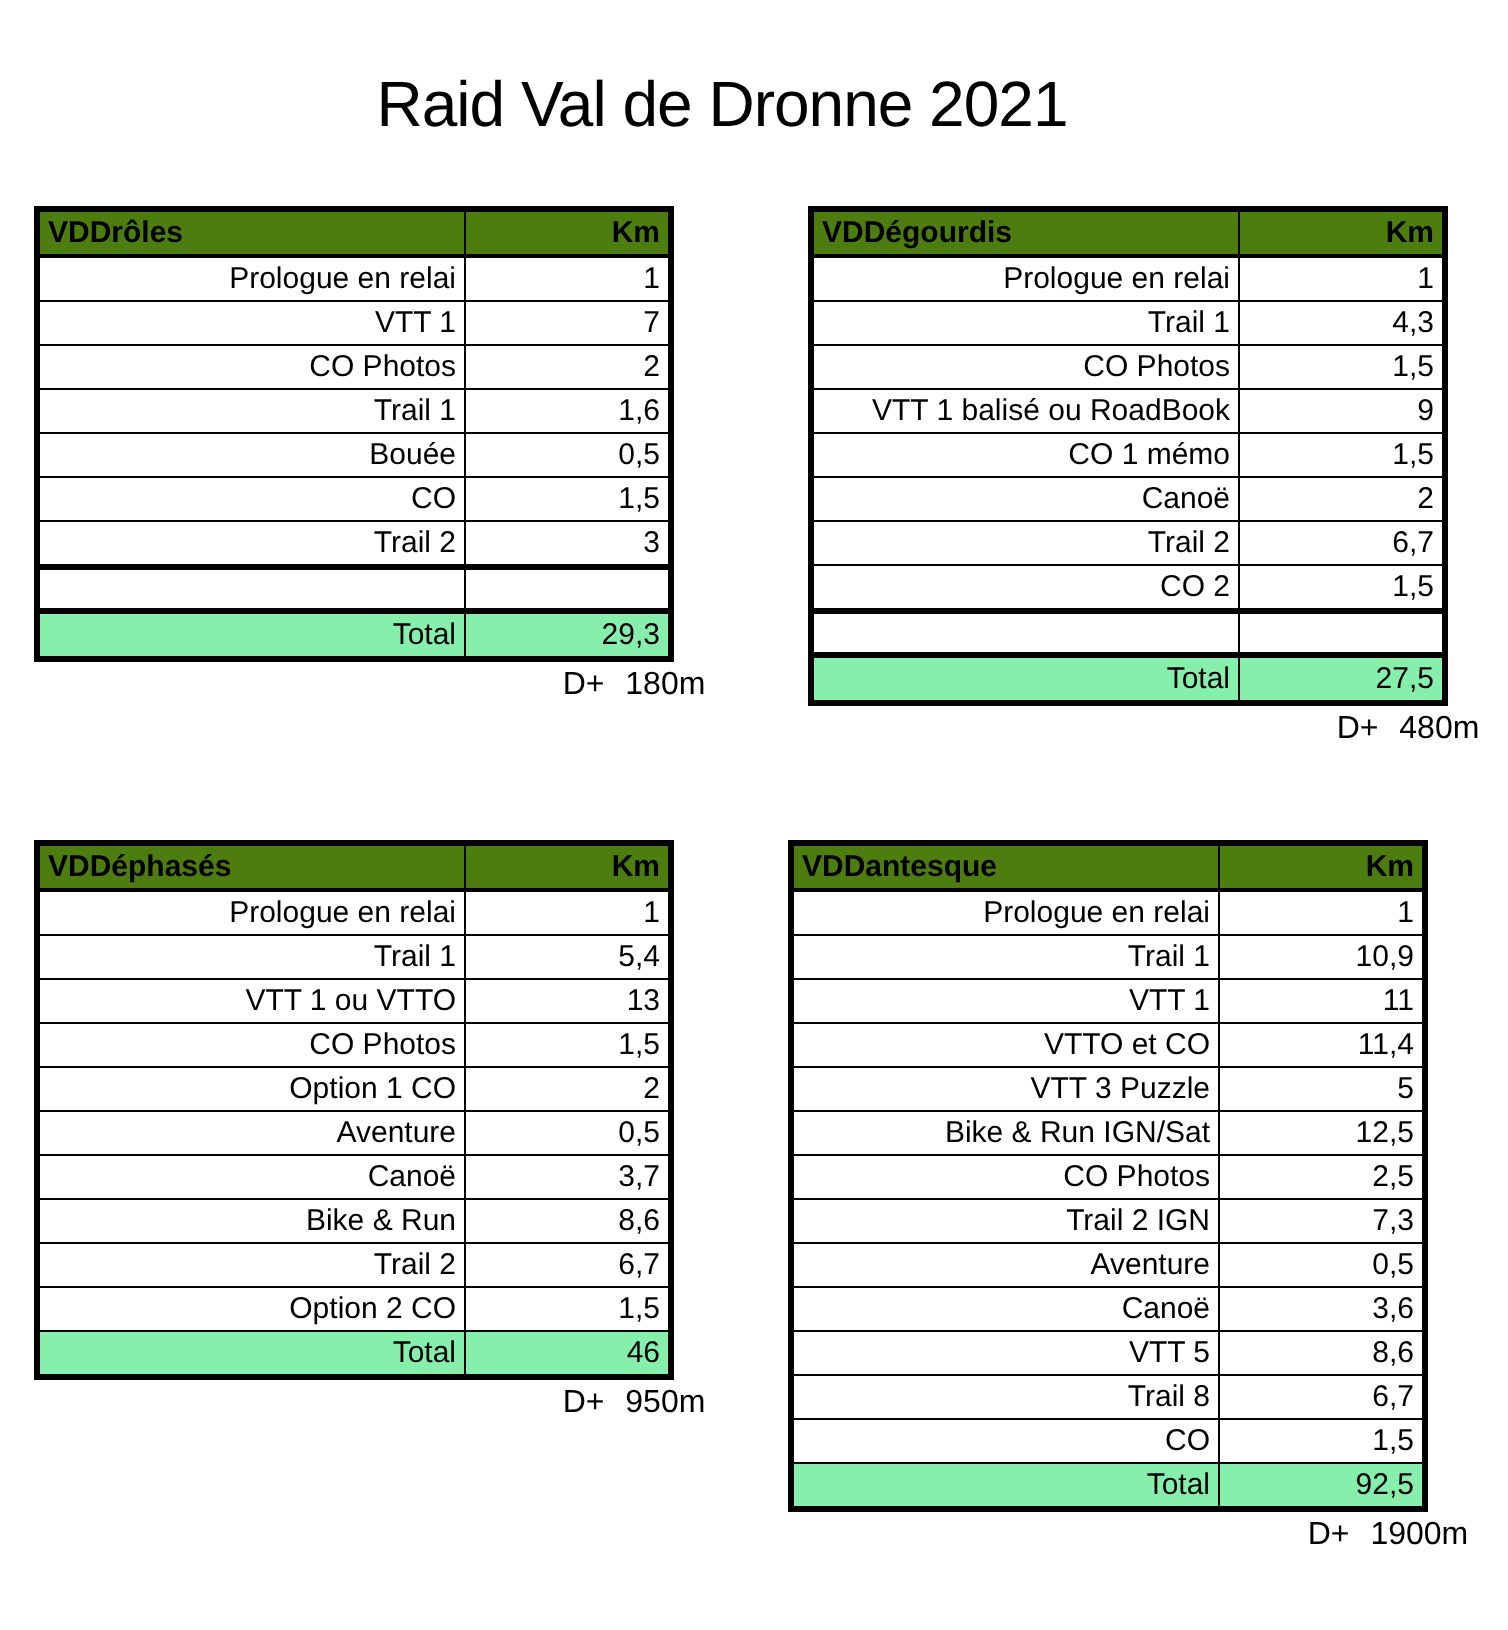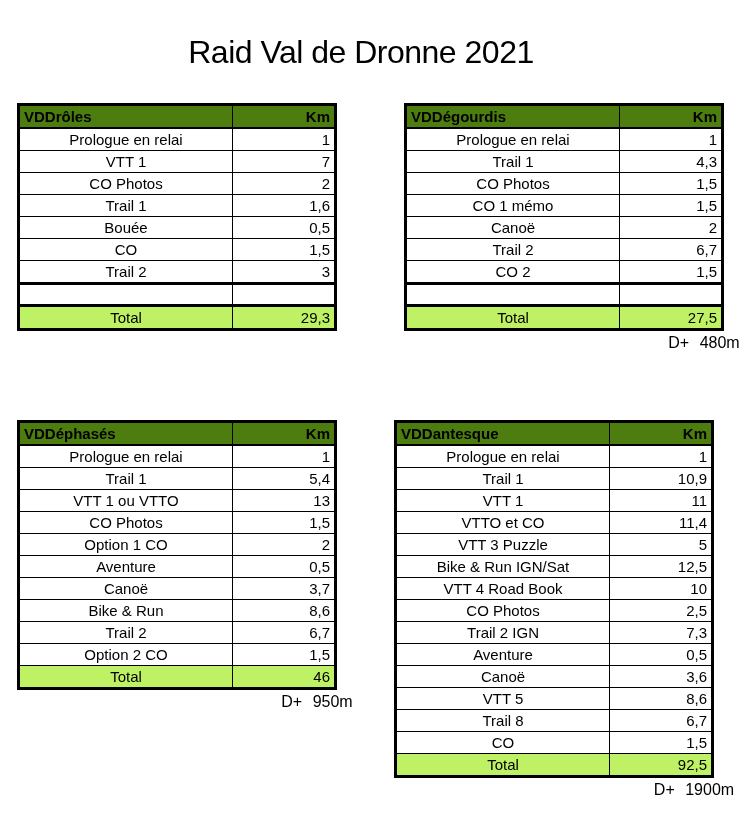--- a/index.html
+++ b/index.html
@@ -56,30 +56,30 @@
   
   table.event-table th {
     background: #4d7c0f;
     border-bottom: 2px solid #000000;
     font-weight: bold;
   }
   th.title-cell  { text-align: left; }
   th.unit-cell   { text-align: right; }
   
   .label-cell, th.title-cell { border-right: 2px solid #000000; }
-  .label-cell { text-align: center; }
+  .label-cell { text-align: right; }
   .km-cell    { text-align: right; }
   
   tr.spacer td {
     border-top: 3px solid #000000;
     border-bottom: 3px solid #000000;
     height: 19px;
   }
   
-  tr.total-row td { background: #bef264; }
+  tr.total-row td { background: #86efac; }
 
   .elevation {
     margin-top: 3px;
     width: 320px;
     padding-left: 140px;
     box-sizing: content-box;
     text-align: center;
     font-size: 16px;
     word-spacing: 6px;
   }
@@ -135,20 +135,21 @@
           <td class="km-cell"></td>
         </tr>
       </tbody>
     <tfoot>
       <tr class="total-row">
         <td class="label-cell">Total</td>
         <td class="km-cell">29,3</td>
       </tr>
     </tfoot>
   </table>
+  <div class="elevation">D+ 180m</div>
 </div>
 
 <div class="table-block" id="block1">
   <table class="event-table">
     <colgroup>
         <col class="c-label">
         <col class="c-km">
       </colgroup>
     <thead>
       <tr>
@@ -163,20 +164,24 @@
         </tr>
         <tr>
           <td class="label-cell">Trail 1</td>
           <td class="km-cell">4,3</td>
         </tr>
         <tr>
           <td class="label-cell">CO Photos</td>
           <td class="km-cell">1,5</td>
         </tr>
         <tr>
+          <td class="label-cell">VTT 1 balisé ou RoadBook</td>
+          <td class="km-cell">9</td>
+        </tr>
+        <tr>
           <td class="label-cell">CO 1 mémo</td>
           <td class="km-cell">1,5</td>
         </tr>
         <tr>
           <td class="label-cell">Canoë</td>
           <td class="km-cell">2</td>
         </tr>
         <tr>
           <td class="label-cell">Trail 2</td>
           <td class="km-cell">6,7</td>
@@ -295,24 +300,20 @@
         </tr>
         <tr>
           <td class="label-cell">VTT 3 Puzzle</td>
           <td class="km-cell">5</td>
         </tr>
         <tr>
           <td class="label-cell">Bike &amp; Run IGN/Sat</td>
           <td class="km-cell">12,5</td>
         </tr>
         <tr>
-          <td class="label-cell">VTT 4 Road Book</td>
-          <td class="km-cell">10</td>
-        </tr>
-        <tr>
           <td class="label-cell">CO Photos</td>
           <td class="km-cell">2,5</td>
         </tr>
         <tr>
           <td class="label-cell">Trail 2 IGN</td>
           <td class="km-cell">7,3</td>
         </tr>
         <tr>
           <td class="label-cell">Aventure</td>
           <td class="km-cell">0,5</td>

